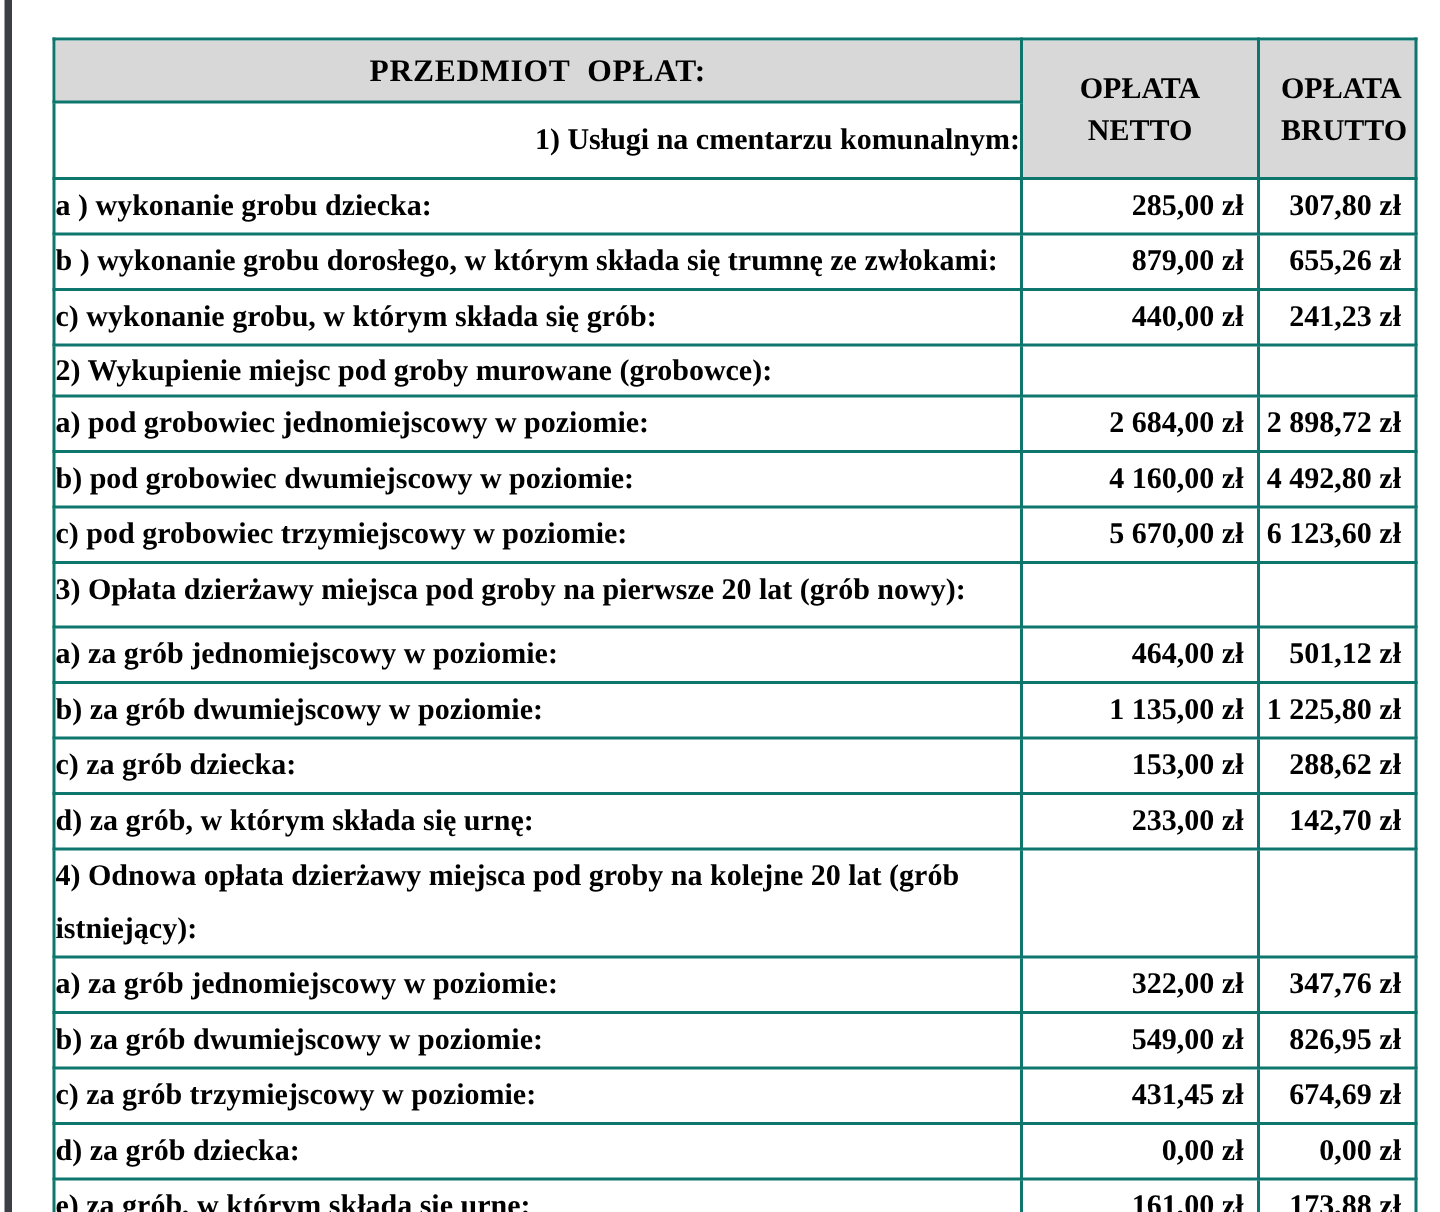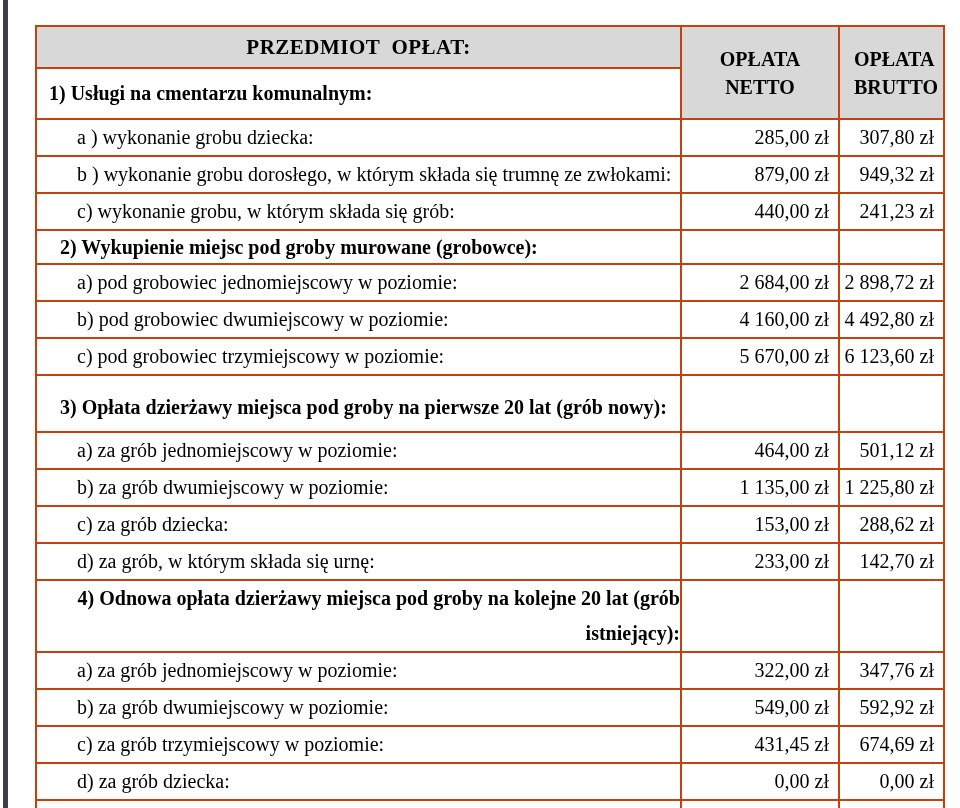--- a/index.html
+++ b/index.html
@@ -18,21 +18,21 @@
     background: #3b3e44;
   }
   table.fee-table {
     position: absolute;
     left: 35px; top: 25px;
     width: 908px;
     border-collapse: collapse;
     table-layout: fixed;
   }
   td {
-    border: 2px solid #c2410c;
+    border: 2px solid #0f766e;
     font-size: 20px;
     vertical-align: middle;
     overflow: hidden;
   }
   td.title-cell {
     background: #d8d8d8;
     text-align: center;
     font-weight: bold;
     font-size: 21px;
     height: 42px;
@@ -44,44 +44,45 @@
     text-align: center;
     font-weight: bold;
     font-size: 20px;
     line-height: 1.4;
     padding: 12px 14px;
   }
   td.section1-cell {
     font-weight: bold;
     padding-left: 12px;
     height: 51px;
+    text-align: right;
   }
   .label-item {
-    padding-left: 40px;
     height: 37px;
+    font-weight: bold;
   }
   .label-section {
     font-weight: bold;
-    padding-left: 23px;
+    padding-left: 0;
     height: 34px;
     white-space: pre-line;
   }
   td.val {
     text-align: right;
     padding-right: 9px;
-    font-weight: normal;
+    font-weight: bold;
   }
   
-  tbody tr:nth-child(10) td { height: 57px; }
+  tbody tr:nth-child(10) td { height: 43px; }
   tbody tr:nth-child(10) td.label-section {
     vertical-align: bottom;
     padding-bottom: 12px;
   }
   
-  tbody tr:nth-child(15) td { height: 71px; text-align: right; }
+  tbody tr:nth-child(15) td { height: 71px; }
   tbody tr:nth-child(15) td.label-section { line-height: 1.75; }
 </style>
 </head>
 <body>
 
 <div class="edge-bar"></div>
 
 <table class="fee-table">
   <colgroup>
     <col style="width:645px">
@@ -98,21 +99,21 @@
       <td class="section1-cell">1) Usługi na cmentarzu komunalnym:</td>
     </tr>
   <tr>
     <td class="label-item">a ) wykonanie grobu dziecka:</td>
     <td class="val">285,00 zł</td>
     <td class="val">307,80 zł</td>
   </tr>
       <tr>
     <td class="label-item">b ) wykonanie grobu dorosłego, w którym składa się trumnę ze zwłokami:</td>
     <td class="val">879,00 zł</td>
-    <td class="val">949,32 zł</td>
+    <td class="val">655,26 zł</td>
   </tr>
       <tr>
     <td class="label-item">c) wykonanie grobu, w którym składa się grób:</td>
     <td class="val">440,00 zł</td>
     <td class="val">241,23 zł</td>
   </tr>
       <tr>
     <td class="label-section">2) Wykupienie miejsc pod groby murowane (grobowce):</td>
     <td class="val"></td>
     <td class="val"></td>
@@ -164,21 +165,21 @@
     <td class="val"></td>
   </tr>
       <tr>
     <td class="label-item">a) za grób jednomiejscowy w poziomie:</td>
     <td class="val">322,00 zł</td>
     <td class="val">347,76 zł</td>
   </tr>
       <tr>
     <td class="label-item">b) za grób dwumiejscowy w poziomie:</td>
     <td class="val">549,00 zł</td>
-    <td class="val">592,92 zł</td>
+    <td class="val">826,95 zł</td>
   </tr>
       <tr>
     <td class="label-item">c) za grób trzymiejscowy w poziomie:</td>
     <td class="val">431,45 zł</td>
     <td class="val">674,69 zł</td>
   </tr>
       <tr>
     <td class="label-item">d) za grób dziecka:</td>
     <td class="val">0,00 zł</td>
     <td class="val">0,00 zł</td>

